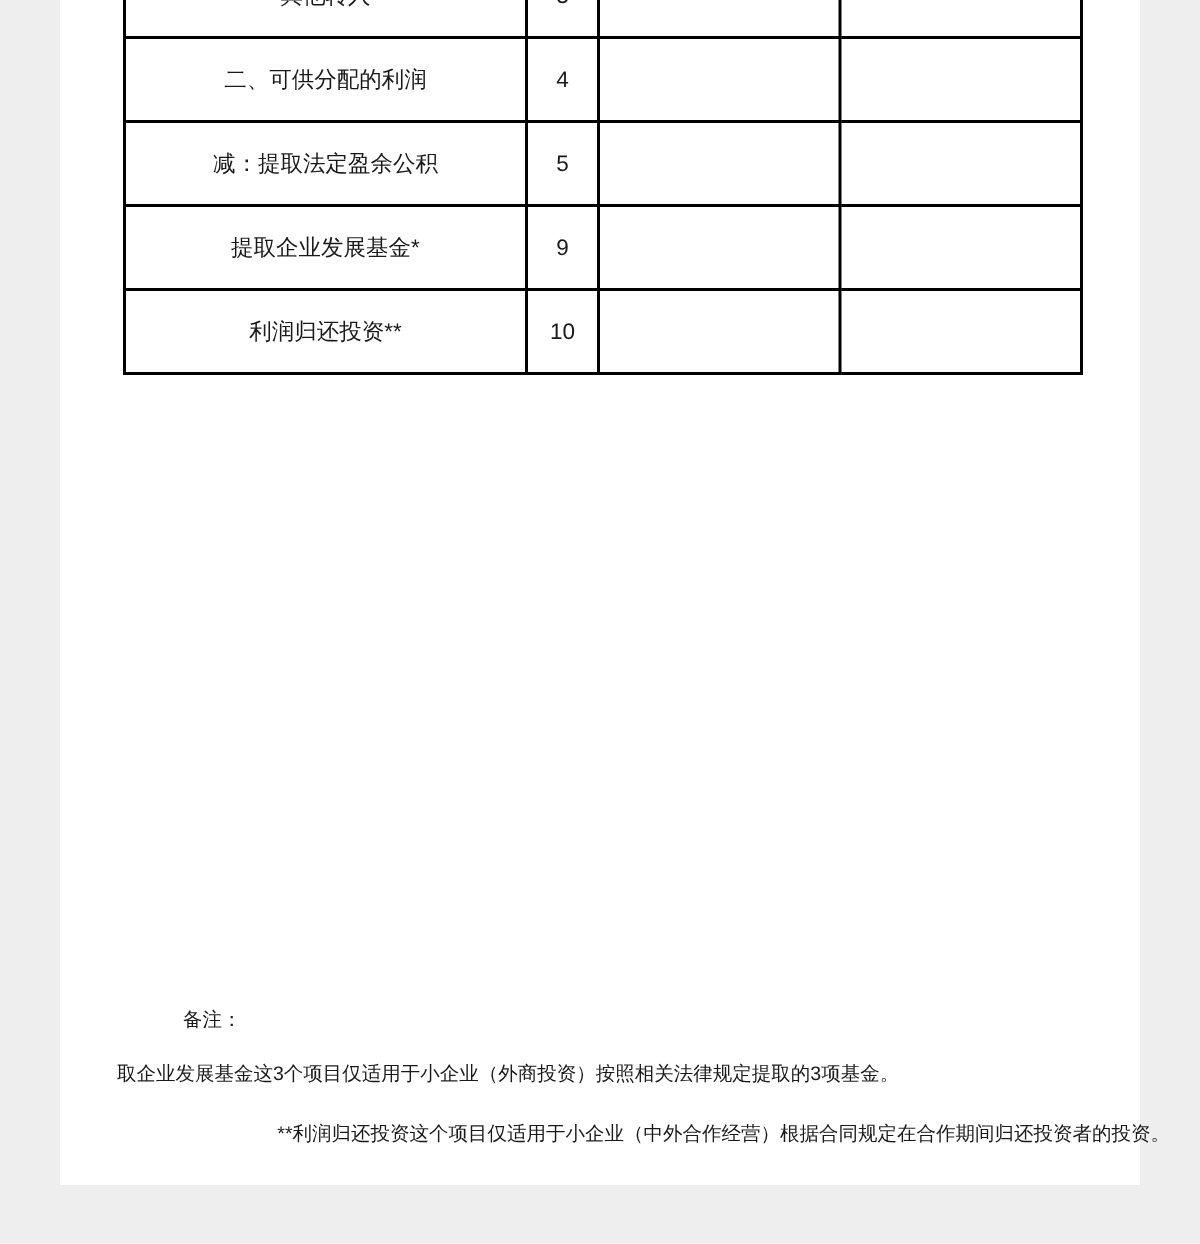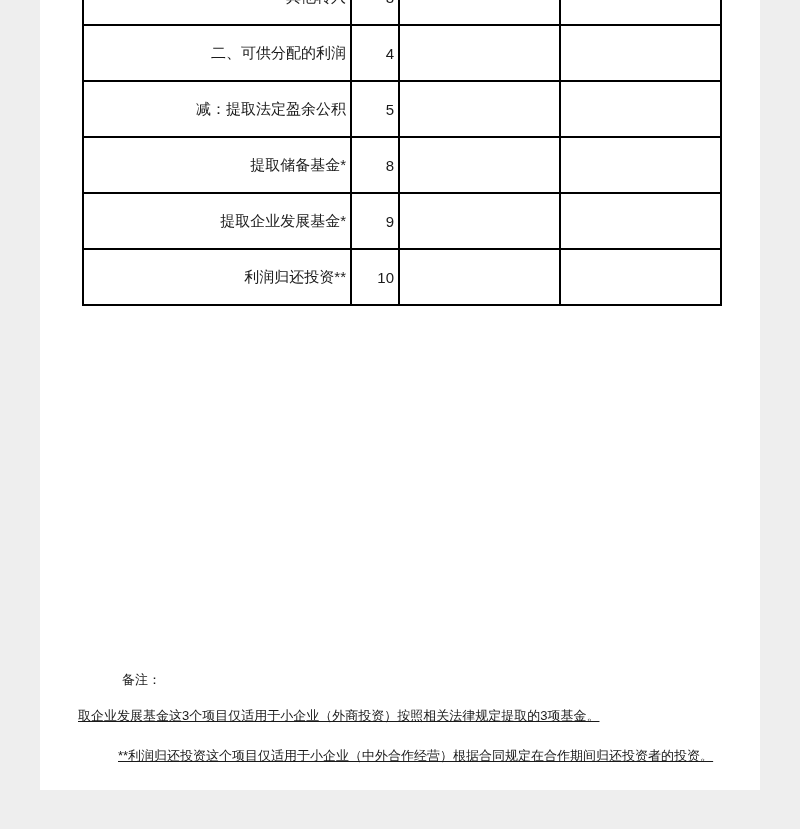--- a/index.html
+++ b/index.html
@@ -31,21 +31,21 @@
   table.profit-table {
     border-collapse: collapse;
     width: 638px;
     table-layout: fixed;
   }
   table.profit-table td {
     border: 2px solid #000000;
     height: 56px;
     font-size: 15px;
     color: #1a1a1a;
-    text-align: right;
+    text-align: center;
     vertical-align: middle;
     padding: 0 4px;
     box-sizing: border-box;
     font-family: "Liberation Sans", sans-serif;
   }
   td.col-item {
     width: 268px;
   }
   td.col-num {
     width: 48px;
@@ -68,27 +68,27 @@
     font-size: 13px;
     color: #1a1a1a;
     margin-bottom: 18px;
     padding-left: 42px;
   }
   .notes .note-line {
     font-size: 13px;
     color: #1a1a1a;
     margin-bottom: 22px;
     white-space: nowrap;
-    text-decoration: underline;
   }
   .note-line.first {
     margin-left: -2px;
   }
   .note-line.second {
     margin-left: 38px;
+    text-align: right;
   }
 </style>
 </head>
 <body>
 
 <div class="page">
 
   <div class="table-wrap">
     <table class="profit-table">
       <tbody>
@@ -104,26 +104,20 @@
           <td class="col-amt1"></td>
           <td class="col-amt2"></td>
         </tr>
         <tr>
           <td class="col-item">减：提取法定盈余公积</td>
           <td class="col-num">5</td>
           <td class="col-amt1"></td>
           <td class="col-amt2"></td>
         </tr>
         <tr>
-          <td class="col-item">提取储备基金*</td>
-          <td class="col-num">8</td>
-          <td class="col-amt1"></td>
-          <td class="col-amt2"></td>
-        </tr>
-        <tr>
           <td class="col-item">提取企业发展基金*</td>
           <td class="col-num">9</td>
           <td class="col-amt1"></td>
           <td class="col-amt2"></td>
         </tr>
         <tr>
           <td class="col-item">利润归还投资**</td>
           <td class="col-num">10</td>
           <td class="col-amt1"></td>
           <td class="col-amt2"></td>

